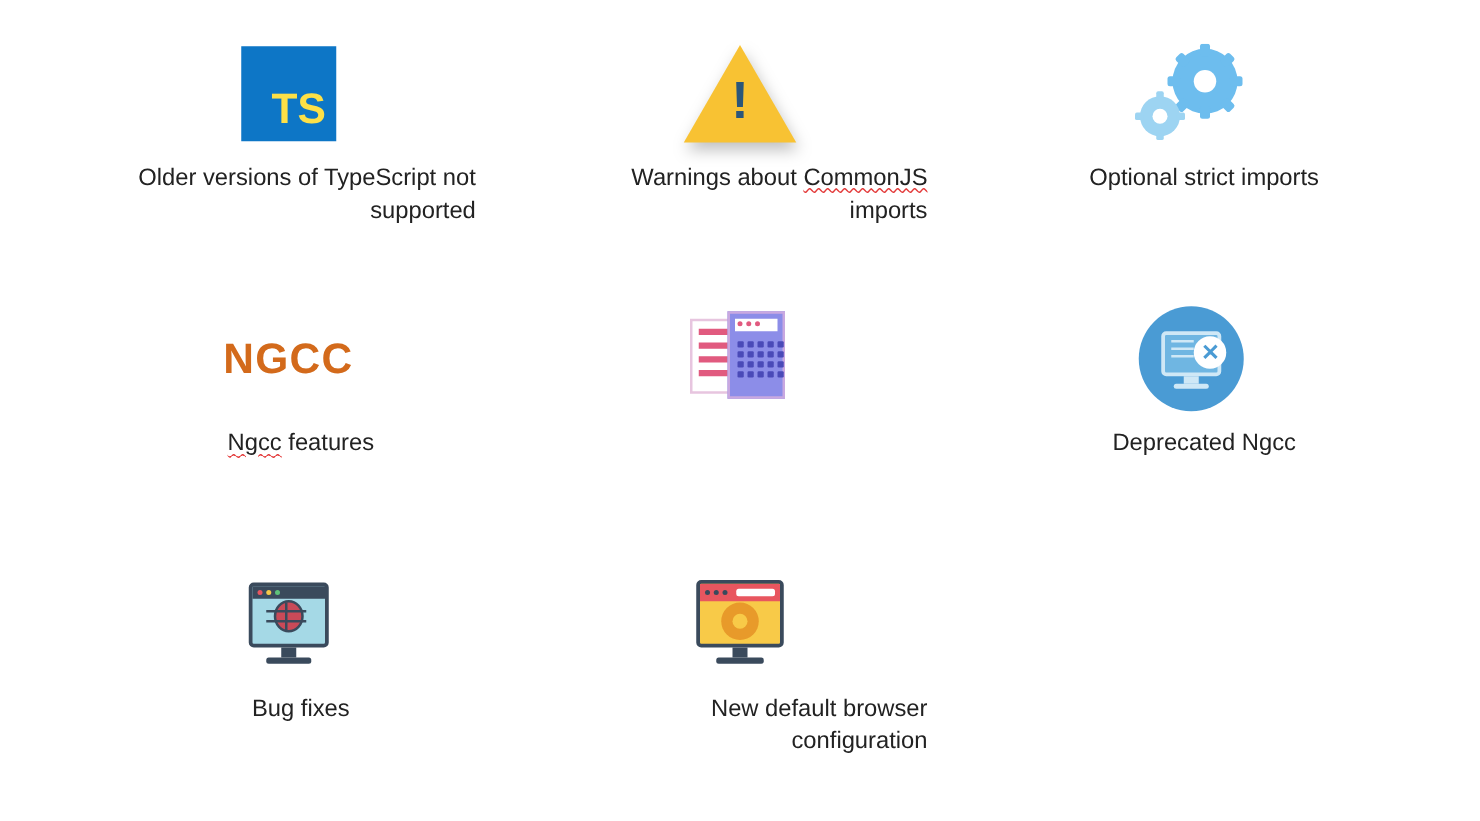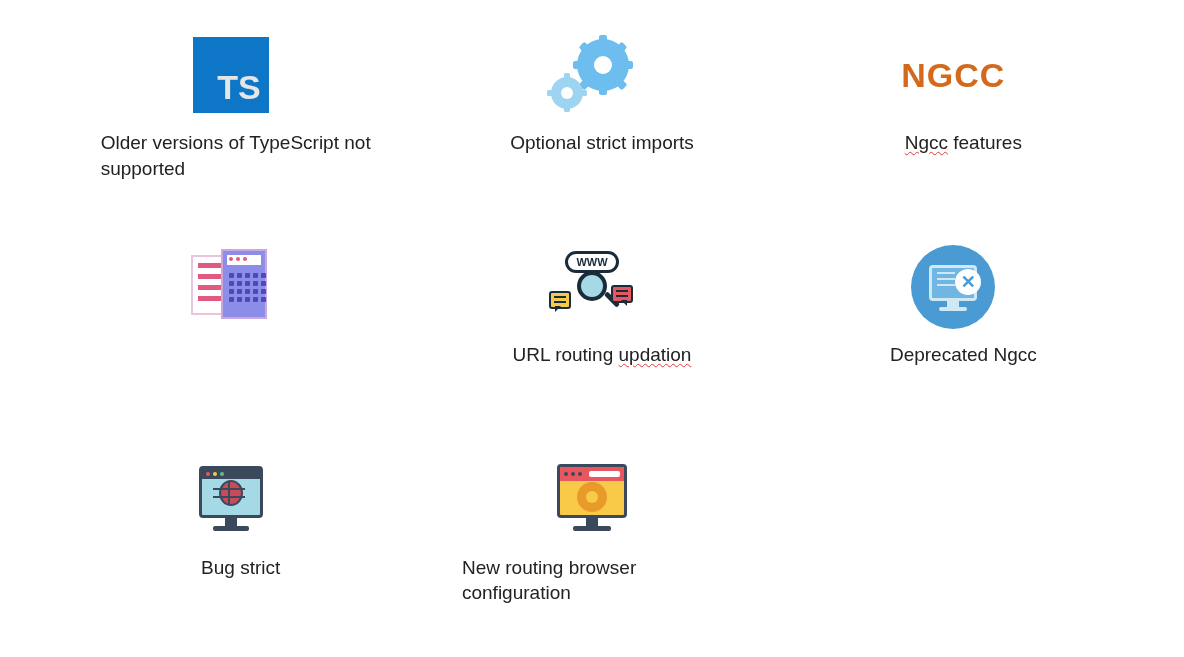--- a/index.html
+++ b/index.html
@@ -26,39 +26,39 @@
 }
 .icon-box {
   height: 90px;
   display: flex;
   align-items: center;
   justify-content: center;
 }
 .label {
   font-size: 19px;
   color: #222;
-  text-align: left;
+  text-align: right;
   line-height: 1.35;
   margin-top: 10px;
   max-width: 280px;
   margin-left: 20px;
 }
 .spellcheck {
   text-decoration: underline;
   text-decoration-color: #e33a3a;
   text-decoration-style: wavy;
   text-decoration-thickness: 1px;
   text-underline-offset: 2px;
 }
 
 
 .ts-icon {
   width: 76px; height: 76px; background: #0d76c6;
   display: flex; align-items: flex-end; justify-content: flex-end;
-  color: #e5e5e5; font-weight: 700; font-size: 34px; padding: 6px 8px;
+  color: #fde047; font-weight: 700; font-size: 34px; padding: 6px 8px;
   font-family: Arial, sans-serif;
 }
 
 
 .warn-icon { filter: drop-shadow(2px 6px 6px rgba(0,0,0,0.25)); }
 .warn-tri {
   width: 0; height: 0;
   border-left: 45px solid transparent;
   border-right: 45px solid transparent;
   border-bottom: 78px solid #f8c233;
@@ -144,20 +144,26 @@
 
 <div class="grid">
 
   <div class="cell">
     <div class="icon-box">
       <div class="ts-icon">TS</div>
     </div>
     <div class="label">Older versions of TypeScript not supported</div>
   </div>
 
+  <div class="cell">
+    <div class="icon-box warn-icon">
+      <div class="warn-tri"></div>
+    </div>
+    <div class="label">Warnings about <span class="spellcheck">CommonJS</span> imports</div>
+  </div>
 
   <div class="cell">
     <div class="icon-box">
       <div class="gears">
         <svg width="90" height="80" viewBox="0 0 90 80">
           <g fill="#6dbdee">
             <circle cx="56" cy="30" r="26"></circle>
             <rect x="52" y="0" width="8" height="10" rx="2"></rect>
             <rect x="52" y="50" width="8" height="10" rx="2"></rect>
             <rect x="26" y="26" width="10" height="8" rx="2"></rect>
@@ -224,37 +230,20 @@
               <span></span>
               <span></span>
               <span></span>
               <span></span>
             </div>
         </div>
       </div>
     </div>
   </div>
 
-  <div class="cell">
-    <div class="icon-box">
-      <div class="www">
-        <div class="badge">WWW</div>
-        <div class="mag"></div>
-        <div class="sp1">
-            <div class="sline"></div>
-            <div class="sline"></div>
-          </div>
-        <div class="sp2">
-            <div class="sline"></div>
-            <div class="sline"></div>
-          </div>
-      </div>
-    </div>
-    <div class="label">URL routing <span class="spellcheck">updation</span></div>
-  </div>
 
   <div class="cell">
     <div class="icon-box">
       <div class="dep">
         <div class="circ"></div>
         <div class="mon">
             <div class="ln"></div>
             <div class="ln"></div>
             <div class="ln"></div>
           </div>
@@ -277,35 +266,35 @@
             </div>
           </div>
         <div class="stand"></div>
           <div class="base"></div>
         <div class="insect">
             <div class="legs"></div>
             <div class="body"></div>
           </div>
       </div>
     </div>
-    <div class="label">Bug strict</div>
+    <div class="label">Bug fixes</div>
   </div>
 
   <div class="cell">
     <div class="icon-box">
       <div class="bconf">
         <div class="browser">
           <div class="tbar">
               <span></span>
               <span></span>
               <span></span>
               <div class="addr"></div>
             </div>
         </div>
         <div class="cog"></div>
         <div class="stand"></div>
           <div class="base"></div>
       </div>
     </div>
-    <div class="label">New routing browser configuration</div>
+    <div class="label">New default browser configuration</div>
   </div>
 
 </div>
 
 </body></html>

